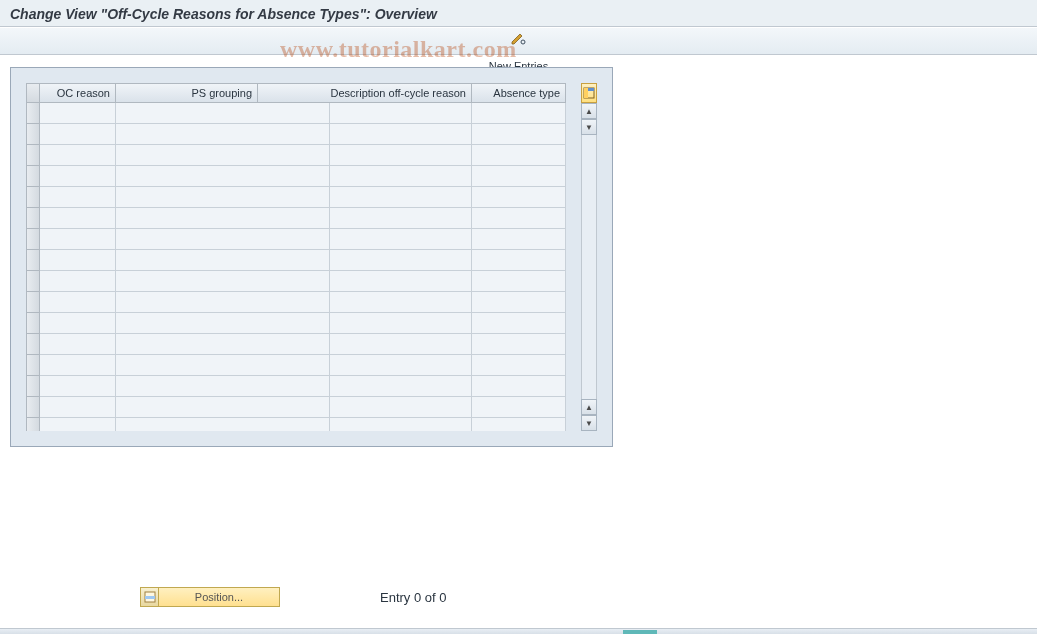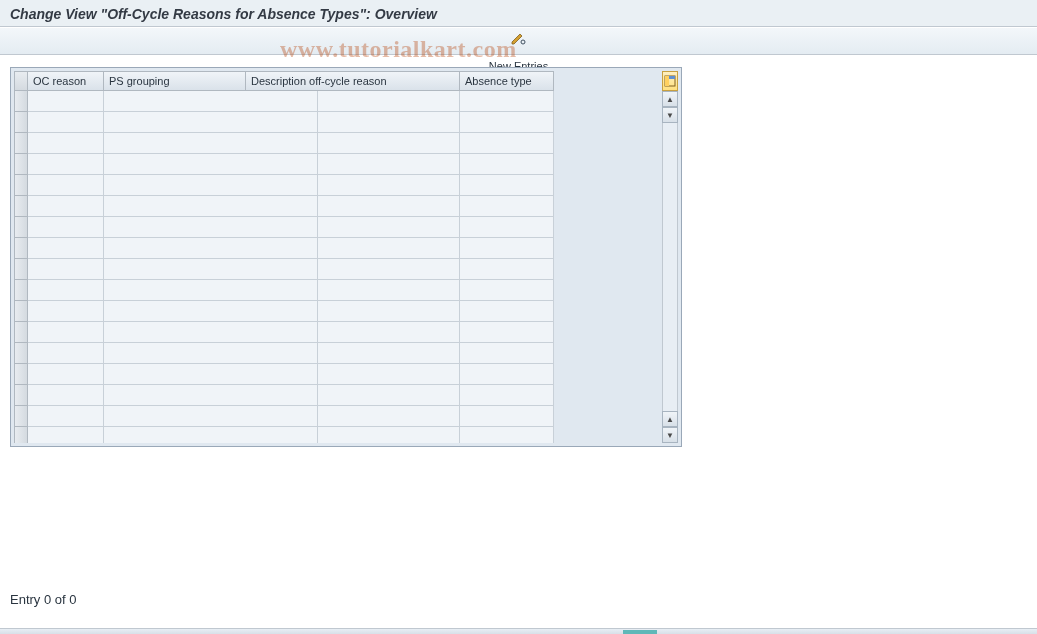--- a/index.html
+++ b/index.html
@@ -65,26 +65,27 @@
       letter-spacing: 0.5px;
       pointer-events: none;
     }
     .content-area {
       padding: 12px 10px 10px 10px;
       height: calc(100% - 60px);
       position: relative;
     }
     .table-container {
       border: 1px solid #9aa8b8;
-      width: 672px;
+      width: 603px;
       height: 380px;
       background: #e0e8f0;
       display: flex;
       flex-direction: column;
-      padding: 3px;
+      padding: 15px;
+      text-align: right;
     }
     .table-wrapper {
       display: flex;
       flex: 1;
       overflow: hidden;
     }
     .table-grid {
       flex: 1;
       display: flex;
       flex-direction: column;
@@ -450,19 +451,28 @@
               <span>▲</span>
             </div>
           <div class="scroll-btn">
               <span>▼</span>
             </div>
         </div>
       </div>
     </div>
 
     <div class="footer-bar">
+      <button class="position-btn">
+        <span class="position-btn-icon">
+          <svg width="12" height="12" viewBox="0 0 12 12">
+              <rect x="1" y="1" width="10" height="10" fill="#fff8e0" stroke="#a08040"></rect>
+              <rect x="1" y="5" width="10" height="3" fill="#a0c8f0"></rect>
+            </svg>
+        </span>
+        <span class="position-btn-label">Position...</span>
+      </button>
       <span class="entry-status">Entry 0 of 0</span>
     </div>
   </div>
 
   <div class="bottom-strip"></div>
   <div class="bottom-teal"></div>
 </div>
 
 </body></html>

